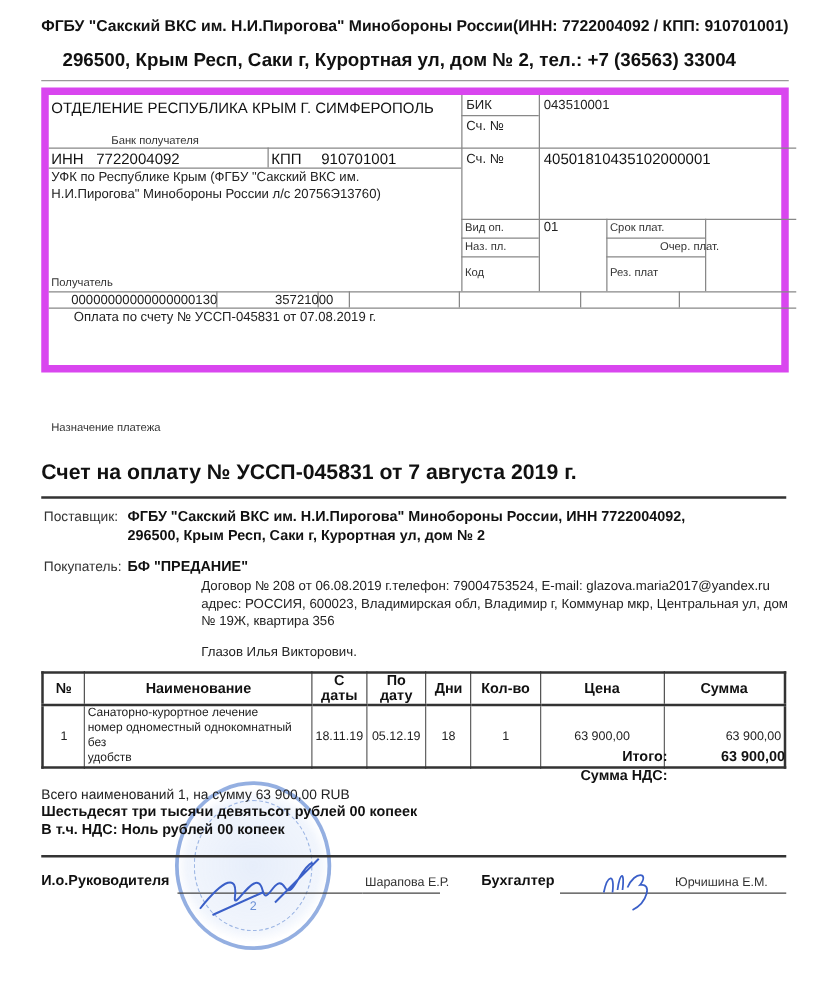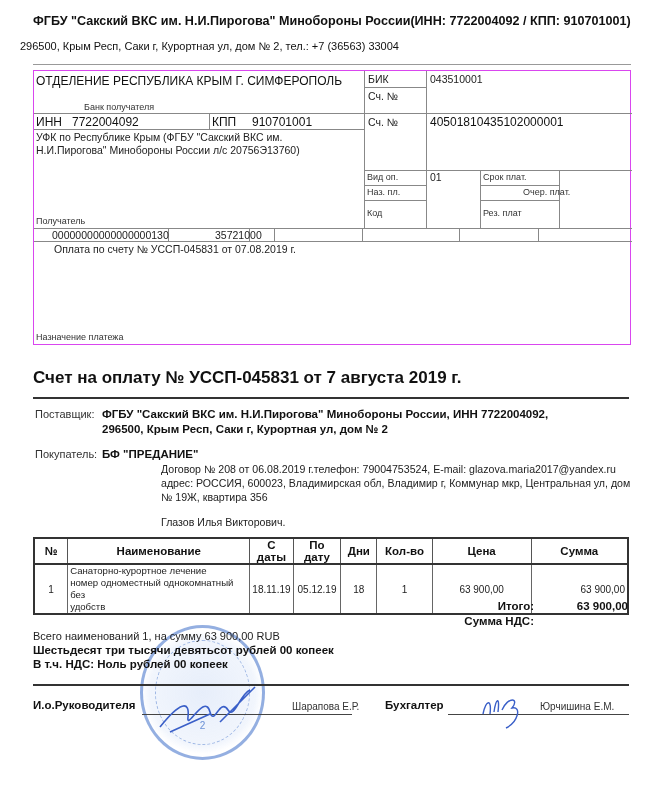--- a/index.html
+++ b/index.html
@@ -1,22 +1,22 @@
 <!DOCTYPE html>
 <html><head>
 <meta charset="utf-8">
 <style>
   * { box-sizing: border-box; margin: 0; padding: 0; }
   html, body { width: 660px; height: 789px; background: #fff; overflow: hidden; }
   body { font-family: "Liberation Sans", sans-serif; color: #111; position: relative; }
   .abs { position: absolute; }
   .hdr1 { left: 33px; top: 14px; font-size: 12.6px; font-weight: bold; white-space: nowrap; }
-  .hdr2 { left: 20px; top: 40px; font-size: 11px; font-weight: normal; white-space: nowrap; }
+  .hdr2 { left: 50px; top: 40px; font-size: 15px; font-weight: bold; white-space: nowrap; }
   .rule-thick { position: absolute; height: 2px; background: #333; }
-  .bank { position: absolute; left: 33px; top: 70px; width: 598px; height: 275px; border: 1px solid #d946ef; }
+  .bank { position: absolute; left: 33px; top: 70px; width: 598px; height: 228px; border: 6px solid #d946ef; }
   .bank .ln { position: absolute; background: #888; }
   .bank .h { height: 1px; }
   .bank .v { width: 1px; }
   .bank .t { position: absolute; font-size: 10.5px; color: #222; white-space: nowrap; }
   .bank .s { font-size: 9px; color: #333; }
   .bank .m { font-size: 12px; color: #111; }
   .title { left: 33px; top: 368px; font-size: 17px; font-weight: bold; white-space: nowrap; }
   .lbl { font-size: 11px; color: #333; }
   .bold11 { font-size: 11.5px; font-weight: bold; }
   .txt10 { font-size: 10.6px; color: #222; line-height: 14px; margin-left: 44px; }

